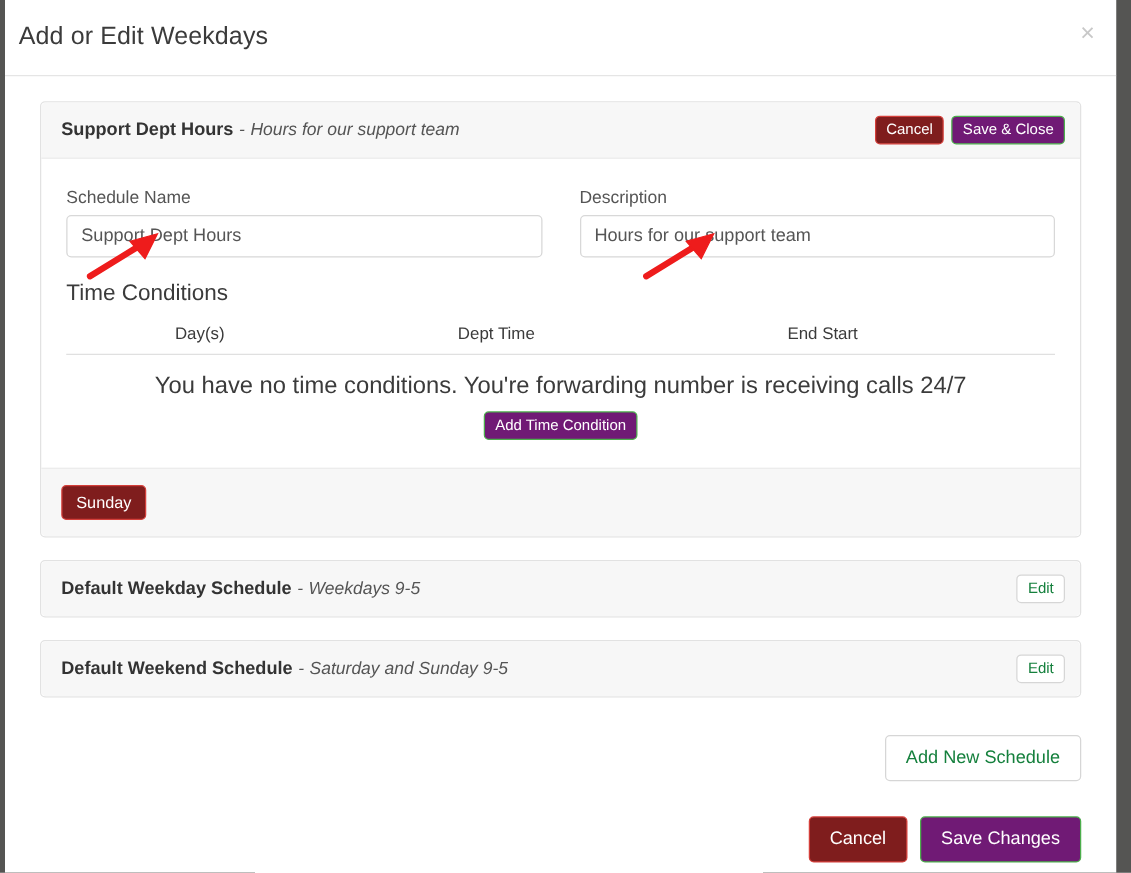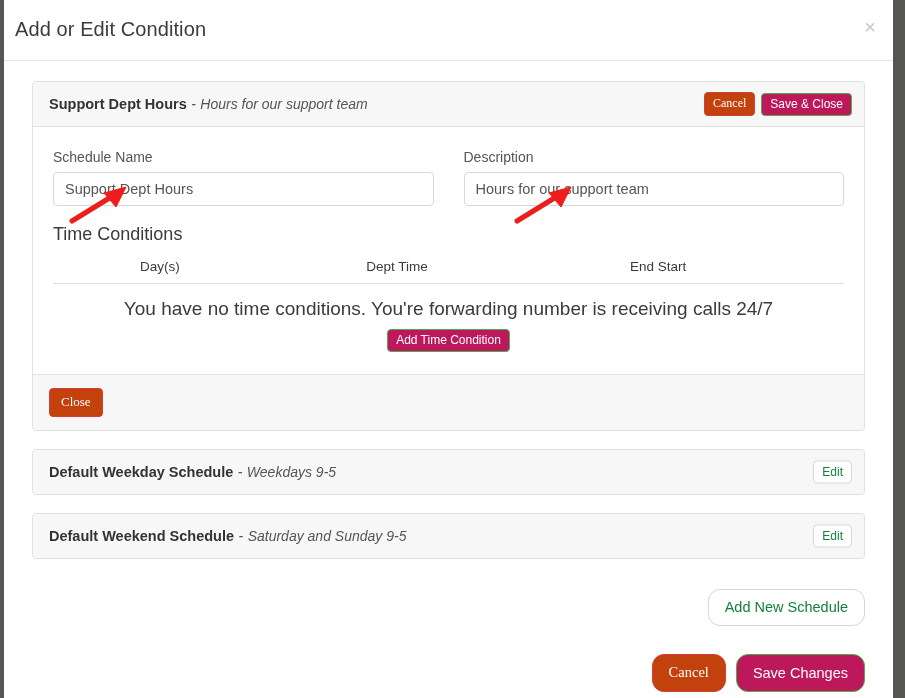--- a/index.html
+++ b/index.html
@@ -112,47 +112,45 @@
   
   .btn {
     font-family: "Liberation Sans", sans-serif;
     border-radius: 4px;
     cursor: pointer;
     border: 1px solid transparent;
     box-sizing: border-box;
     white-space: nowrap;
   }
   .btn-red {
-    background: #c2410c;
+    background: #7f1d1d;
     border-color: #d43f3a;
     color: #ffffff;
-    font-family: Liberation Serif, serif;
   }
   .btn-green {
-    background: #be185d;
+    background: #701a75;
     border-color: #4cae4c;
     color: #ffffff;
   }
   .btn-default {
     background: #ffffff;
     border-color: #d6d6d6;
     color: #15803d;
   }
   .btn-xs {
     font-size: 12px;
     padding: 3px 8px 4px 8px;
   }
   .btn-sm {
     font-size: 13px;
     padding: 5px 11px 6px 11px;
   }
   .btn-md {
     font-size: 14.5px;
     padding: 9px 16px 10px 16px;
-    border-radius: 12px;
   }
 
   
   .form-row {
     display: flex;
     padding: 22px 20px 4px 20px;
     gap: 30px;
   }
   .form-group {
     flex: 1;
@@ -241,21 +239,21 @@
   }
 </style>
 </head>
 <body>
 
 <div class="page-bg"></div>
 
 <div class="modal">
 
   <div class="modal-header">
-    <div class="modal-title">Add or Edit Condition</div>
+    <div class="modal-title">Add or Edit Weekdays</div>
     <button class="modal-close">×</button>
   </div>
 
   <div class="modal-body">
 
     <div class="card">
 
       <div class="card-head">
         <span class="card-title">Support Dept Hours</span>
         <span class="card-sub">-</span>
@@ -286,21 +284,21 @@
           <div class="tc-col tc-col-2">Dept Time</div>
           <div class="tc-col tc-col-3">End Start</div>
         </div>
         <div class="tc-empty">You have no time conditions. You're forwarding number is receiving calls 24/7</div>
         <div class="tc-add-wrap">
           <button class="btn btn-green btn-xs">Add Time Condition</button>
         </div>
       </div>
 
       <div class="card-foot">
-        <button class="btn btn-red btn-sm">Close</button>
+        <button class="btn btn-red btn-sm">Sunday</button>
       </div>
     </div>
 
     <div class="card">
       <div class="card-head plain">
         <span class="card-title">Default Weekday Schedule</span>
         <span class="card-sub">-</span>
         <span class="card-sub">Weekdays 9-5</span>
         <div class="card-head-actions">
           <button class="btn btn-default btn-xs">Edit</button>

